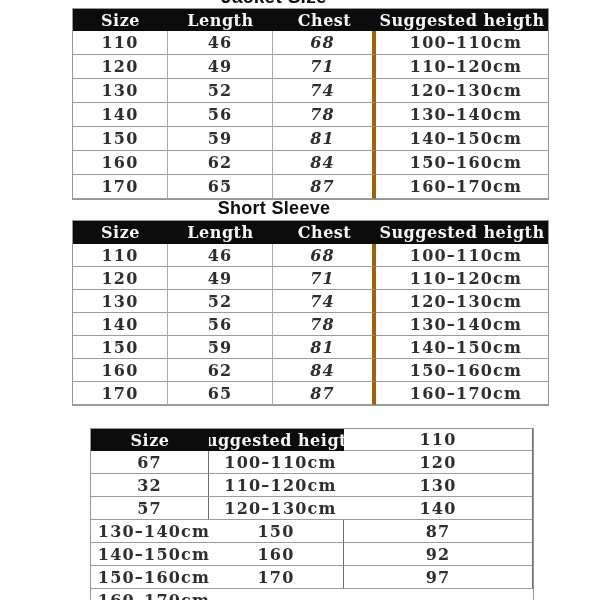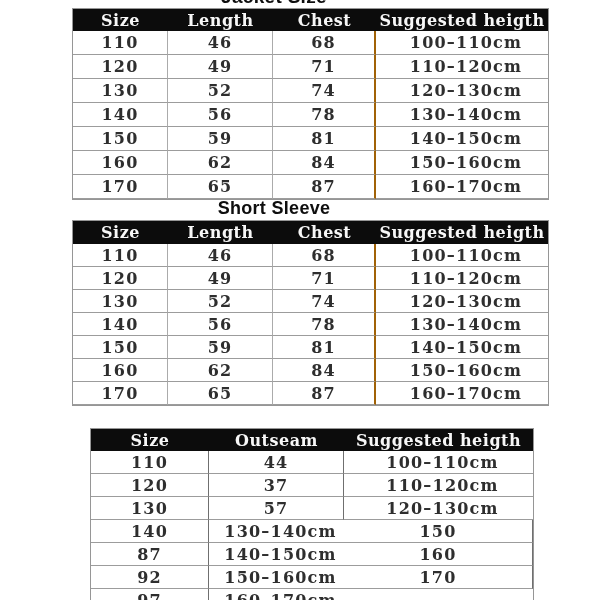--- a/index.html
+++ b/index.html
@@ -71,21 +71,21 @@
   }
   .cell.body {
     color: #2e2e2e;
     font-size: 16px;
     letter-spacing: 1.2px;
     border-bottom: 1px solid #9c9c9c;
     border-right: 1px solid #ababab;
   }
   .cell.body.last { border-right: none; padding-left: 8px; }
   
-  .tbl1 .cell.body.c2, .tbl2 .cell.body.c2 { border-right: 2px solid #a16207; }
+  .tbl1 .cell.body.c2, .tbl2 .cell.body.c2 { border-right: 4px solid #a16207; font-style: italic; }
   .tbl3 .cell.body.c0, .tbl3 .cell.body.c1 { border-right: 1px solid #6f6f6f; }
 </style>
 </head>
 <body>
 
 <div class="sheet">
 
   <div class="section-title title-jacket">Jacket Size</div>
 
   <div class="tbl tbl1">
@@ -156,27 +156,26 @@
       <div class="cell body c3 last">150–160cm</div>
       <div class="cell body c0">170</div>
       <div class="cell body c1">65</div>
       <div class="cell body c2">87</div>
       <div class="cell body c3 last">160–170cm</div>
     </div>
 
 
   <div class="tbl tbl3">
       <div class="cell head c0">Size</div>
-      <div class="cell head c1">Outseam</div>
       <div class="cell head c2">Suggested heigth</div>
       <div class="cell body c0">110</div>
-      <div class="cell body c1">44</div>
+      <div class="cell body c1">67</div>
       <div class="cell body c2 last">100–110cm</div>
       <div class="cell body c0">120</div>
-      <div class="cell body c1">37</div>
+      <div class="cell body c1">32</div>
       <div class="cell body c2 last">110–120cm</div>
       <div class="cell body c0">130</div>
       <div class="cell body c1">57</div>
       <div class="cell body c2 last">120–130cm</div>
       <div class="cell body c0">140</div>
       <div class="cell body c2 last">130–140cm</div>
       <div class="cell body c0">150</div>
       <div class="cell body c1">87</div>
       <div class="cell body c2 last">140–150cm</div>
       <div class="cell body c0">160</div>

